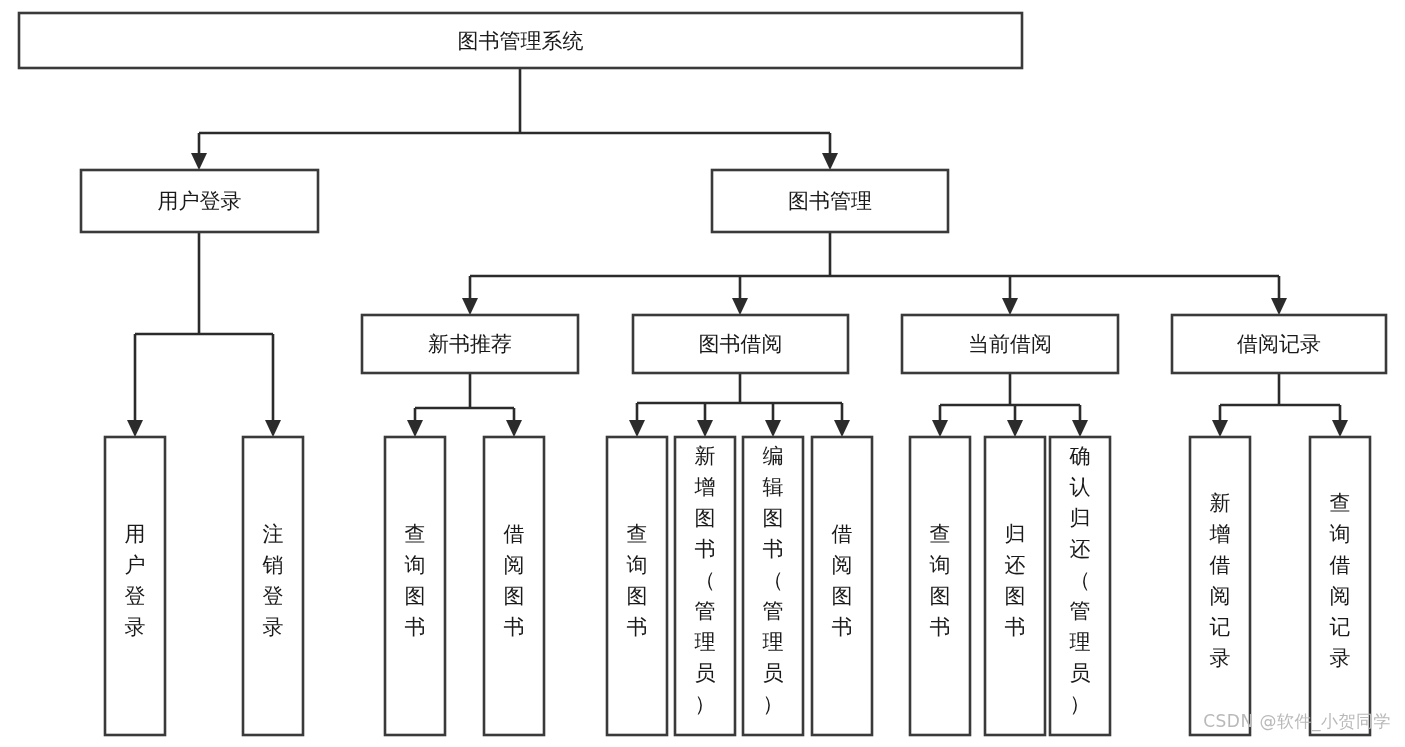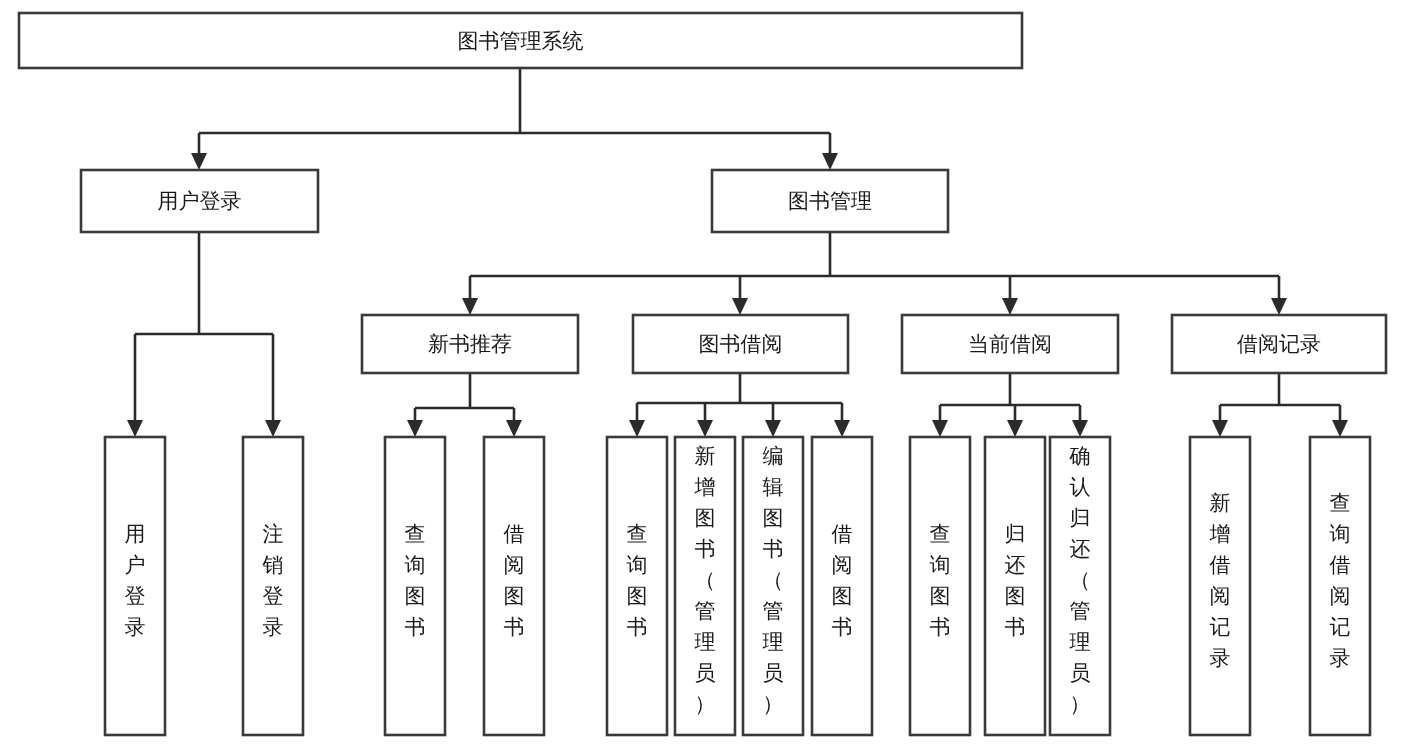--- a/index.html
+++ b/index.html
@@ -196,13 +196,14 @@
       </g>
       <g>
         <rect x="1190" y="437" width="60" height="298" class="node-rect"></rect>
         <text x="1220" y="0" class="node-label-vertical" text-anchor="middle"><tspan x="1220" y="509.5">新</tspan><tspan x="1220" y="540.5">增</tspan><tspan x="1220" y="571.5">借</tspan><tspan x="1220" y="602.5">阅</tspan><tspan x="1220" y="633.5">记</tspan><tspan x="1220" y="664.5">录</tspan></text>
       </g>
       <g>
         <rect x="1310" y="437" width="60" height="298" class="node-rect"></rect>
         <text x="1340" y="0" class="node-label-vertical" text-anchor="middle"><tspan x="1340" y="509.5">查</tspan><tspan x="1340" y="540.5">询</tspan><tspan x="1340" y="571.5">借</tspan><tspan x="1340" y="602.5">阅</tspan><tspan x="1340" y="633.5">记</tspan><tspan x="1340" y="664.5">录</tspan></text>
       </g>
     </svg>
+  <div class="watermark">CSDN @软件_小贺同学</div>
 </div>
 
 </body></html>

